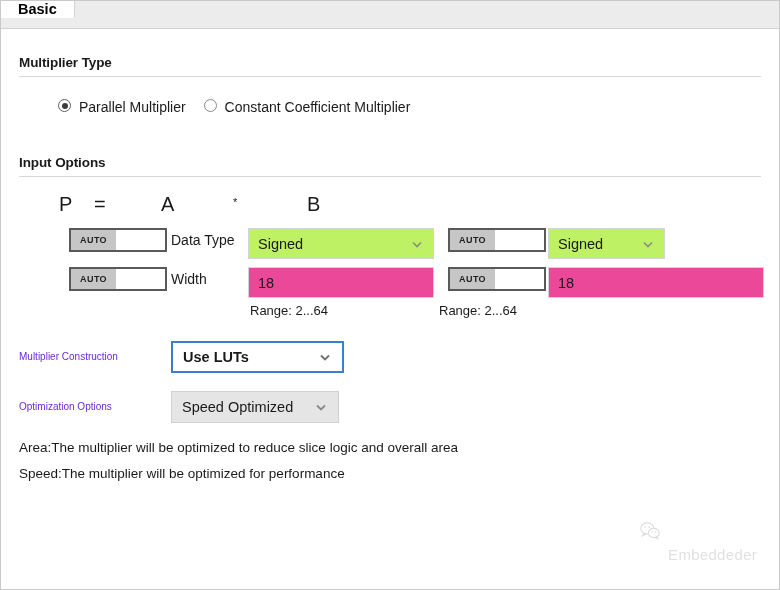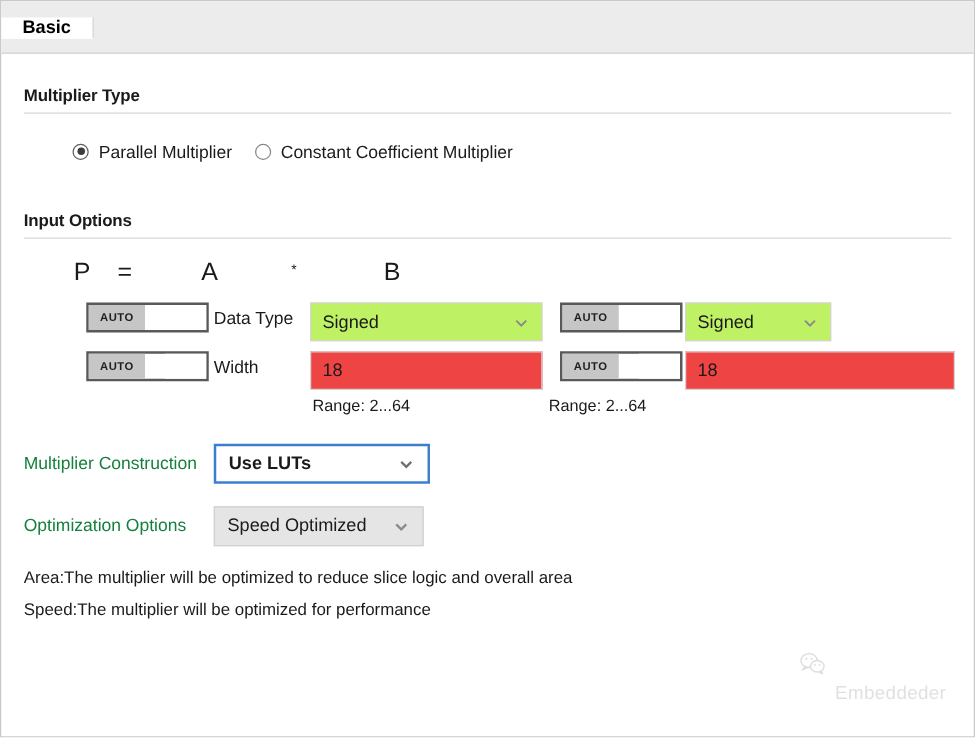--- a/index.html
+++ b/index.html
@@ -18,25 +18,25 @@
     height: 590px;
     background: #ffffff;
     border: 1px solid #c9c9c9;
     box-sizing: border-box;
     overflow: hidden;
   }
 
   
   .tab-strip {
     position: relative;
-    height: 42px;
+    height: 28px;
     background: #ececec;
     border-bottom: 1px solid #d2d2d2;
     display: flex;
-    align-items: center;
+    align-items: flex-start;
     box-sizing: border-box;
   }
   .tab {
     display: flex;
     align-items: center;
     padding: 0 17px;
     font-size: 14.5px;
     box-sizing: border-box;
     position: relative;
     cursor: default;
@@ -87,21 +87,20 @@
 
   
   .radio-row {
     display: flex;
     align-items: center;
     margin-top: 22px;
     padding-left: 39px;
   }
   .radio-option {
     display: flex;
-    align-items: center;
     margin-right: 18px;
     cursor: default;
   }
   .radio-mark {
     width: 13px;
     height: 13px;
     border-radius: 50%;
     border: 1.5px solid #8a8a8a;
     background: #ffffff;
     box-sizing: border-box;
@@ -202,21 +201,21 @@
     box-sizing: border-box;
     background: #bef264;
     border: 1px solid #d4d4d4;
     display: flex;
     align-items: center;
     padding: 0 9px;
     font-size: 14.5px;
     color: #1a1a1a;
     cursor: default;
   }
-  .ctrl.text-field { background: #ef4444; }
+  .ctrl.text-field { background: #ec4899; }
   .ctrl .ctrl-value { flex: 1 1 auto; white-space: nowrap; }
   .chev {
     width: 14px;
     height: 14px;
     flex: none;
     margin-left: 6px;
   }
   .chev svg { display: block; }
 
   
@@ -245,22 +244,22 @@
   
   .combo-row {
     position: relative;
     height: 32px;
     margin-top: 18px;
   }
   .combo-label {
     position: absolute;
     left: 0;
     top: 0;
-    font-size: 14px;
-    color: #15803d;
+    font-size: 10px;
+    color: #6d28d9;
     line-height: 31px;
     white-space: nowrap;
   }
   .combo {
     position: absolute;
     top: 0;
     height: 32px;
     box-sizing: border-box;
     display: flex;
     align-items: center;

